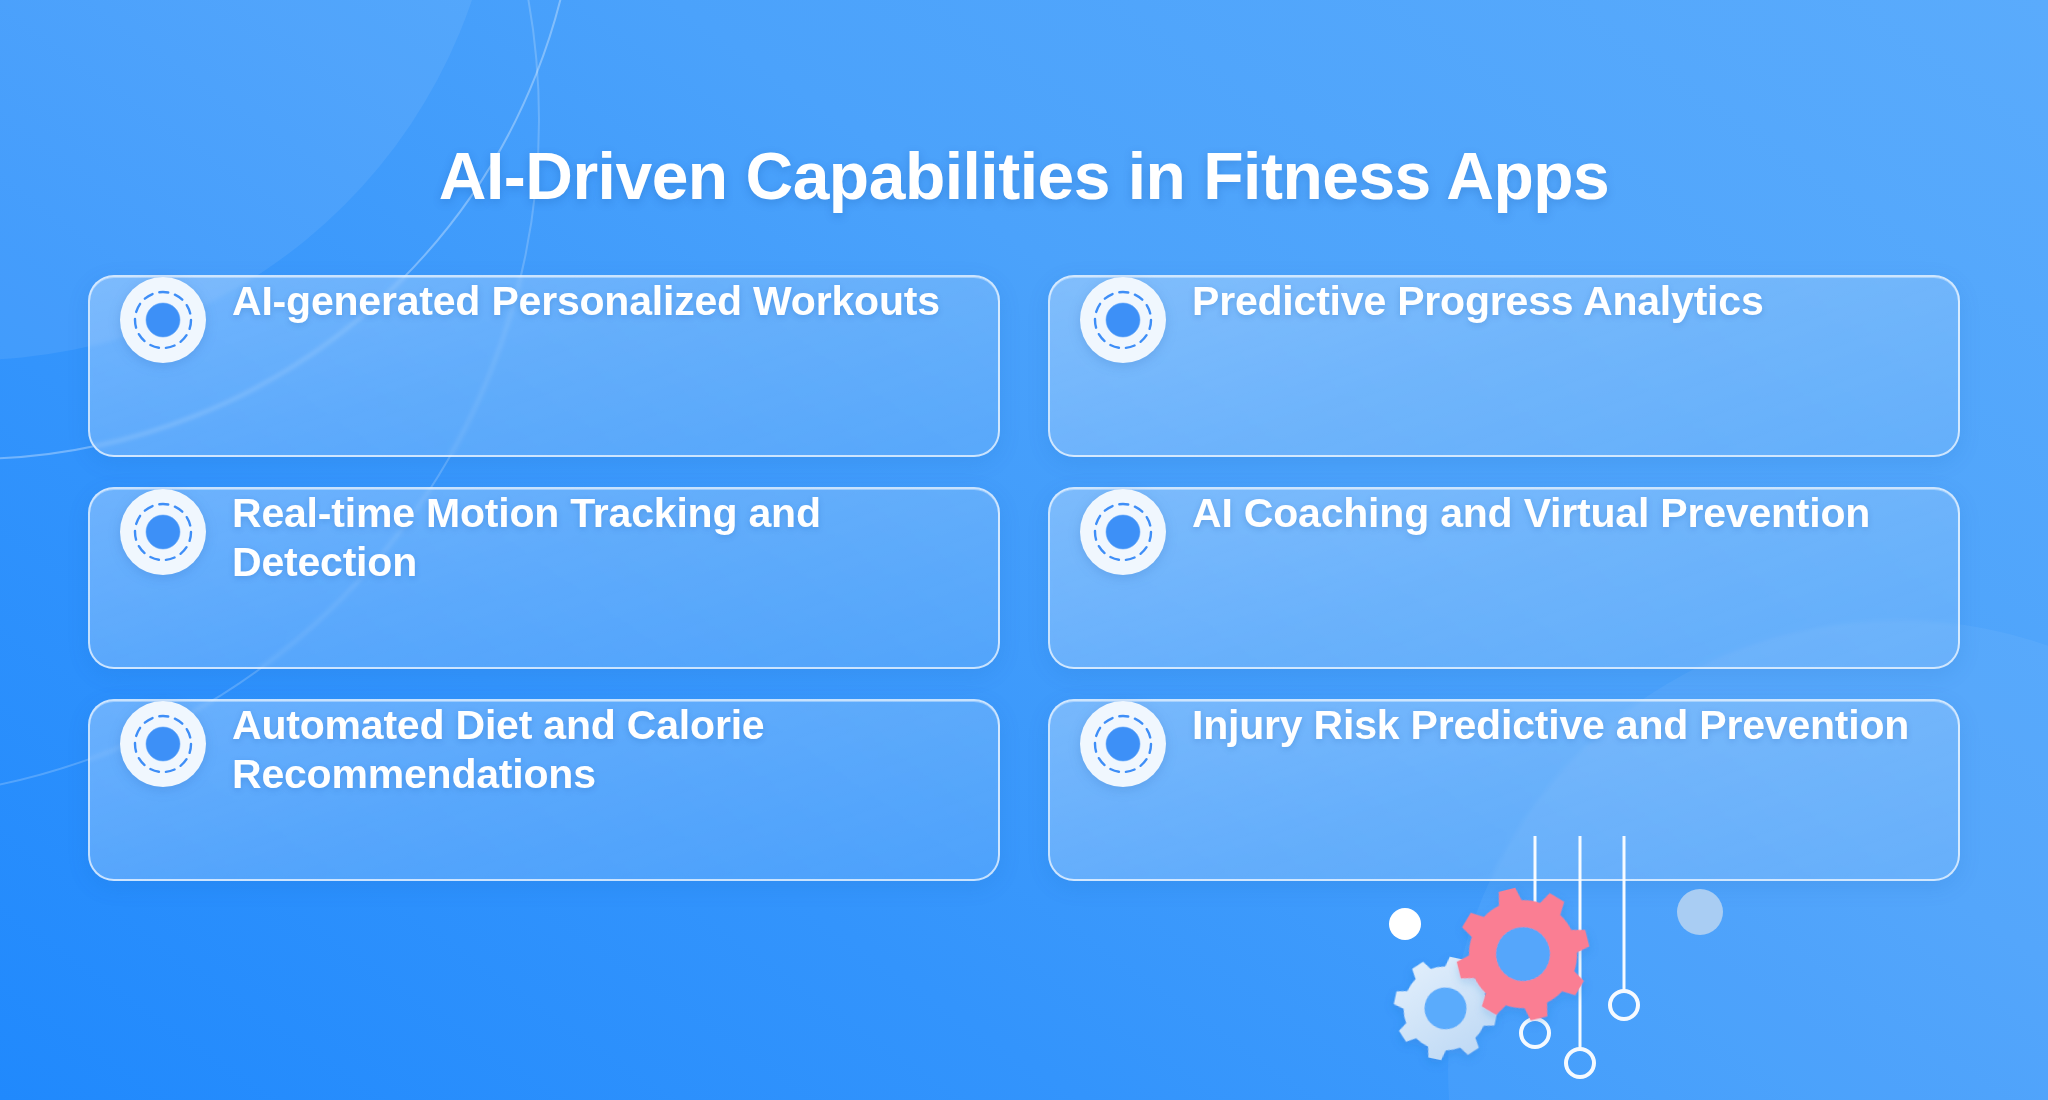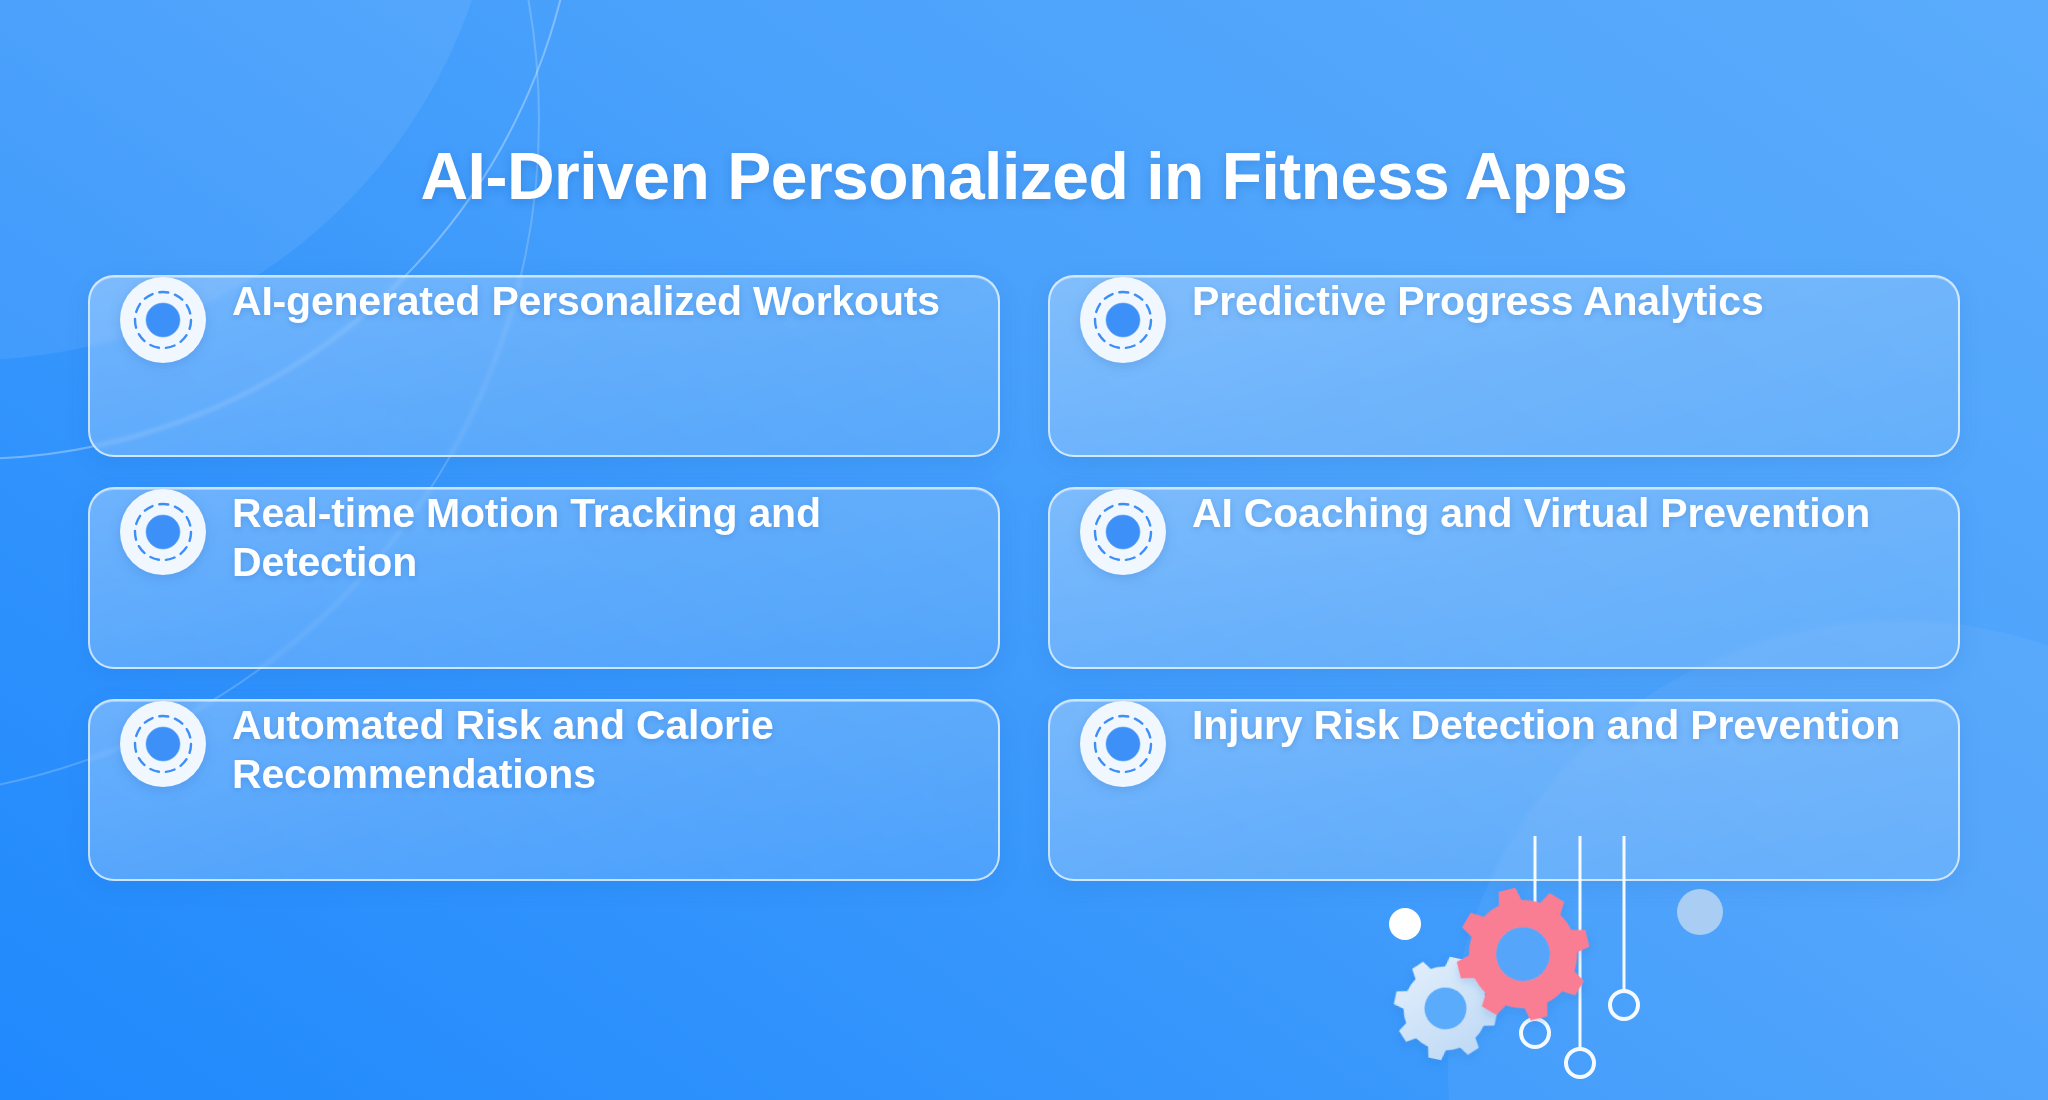--- a/index.html
+++ b/index.html
@@ -160,21 +160,21 @@
 
 <div class="slide">
 
   <div class="bg-layer">
     <div class="bg-blob-1"></div>
     <div class="bg-arc-1"></div>
     <div class="bg-arc-2"></div>
     <div class="bg-blob-2"></div>
   </div>
 
-  <h1 class="title">AI-Driven Personalized in Fitness Apps</h1>
+  <h1 class="title">AI-Driven Capabilities in Fitness Apps</h1>
 
   <div class="grid">
 
     <div class="card">
       <span class="icon-wrap">
         <svg viewBox="0 0 86 86" xmlns="http://www.w3.org/2000/svg" aria-hidden="true">
           <circle cx="43" cy="43" r="43" fill="#f0f7fe"></circle>
           <circle cx="43" cy="43" r="28" fill="none" stroke="#3e8ef7" stroke-width="2.4" stroke-dasharray="9 7" stroke-linecap="round"></circle>
           <circle cx="43" cy="43" r="17" fill="#3d90f7"></circle>
           <circle cx="43" cy="43" r="17" fill="none" stroke="#63a7fa" stroke-width="1" opacity="0.6"></circle>
@@ -221,33 +221,33 @@
 
     <div class="card">
       <span class="icon-wrap">
         <svg viewBox="0 0 86 86" xmlns="http://www.w3.org/2000/svg" aria-hidden="true">
           <circle cx="43" cy="43" r="43" fill="#f0f7fe"></circle>
           <circle cx="43" cy="43" r="28" fill="none" stroke="#3e8ef7" stroke-width="2.4" stroke-dasharray="9 7" stroke-linecap="round"></circle>
           <circle cx="43" cy="43" r="17" fill="#3d90f7"></circle>
           <circle cx="43" cy="43" r="17" fill="none" stroke="#63a7fa" stroke-width="1" opacity="0.6"></circle>
         </svg>
       </span>
-      <span class="card-label">Automated Risk and Calorie Recommendations</span>
-    </div>
-
-    <div class="card">
-      <span class="icon-wrap">
-        <svg viewBox="0 0 86 86" xmlns="http://www.w3.org/2000/svg" aria-hidden="true">
-          <circle cx="43" cy="43" r="43" fill="#f0f7fe"></circle>
-          <circle cx="43" cy="43" r="28" fill="none" stroke="#3e8ef7" stroke-width="2.4" stroke-dasharray="9 7" stroke-linecap="round"></circle>
-          <circle cx="43" cy="43" r="17" fill="#3d90f7"></circle>
-          <circle cx="43" cy="43" r="17" fill="none" stroke="#63a7fa" stroke-width="1" opacity="0.6"></circle>
-        </svg>
-      </span>
-      <span class="card-label">Injury Risk Detection and Prevention</span>
+      <span class="card-label">Automated Diet and Calorie Recommendations</span>
+    </div>
+
+    <div class="card">
+      <span class="icon-wrap">
+        <svg viewBox="0 0 86 86" xmlns="http://www.w3.org/2000/svg" aria-hidden="true">
+          <circle cx="43" cy="43" r="43" fill="#f0f7fe"></circle>
+          <circle cx="43" cy="43" r="28" fill="none" stroke="#3e8ef7" stroke-width="2.4" stroke-dasharray="9 7" stroke-linecap="round"></circle>
+          <circle cx="43" cy="43" r="17" fill="#3d90f7"></circle>
+          <circle cx="43" cy="43" r="17" fill="none" stroke="#63a7fa" stroke-width="1" opacity="0.6"></circle>
+        </svg>
+      </span>
+      <span class="card-label">Injury Risk Predictive and Prevention</span>
     </div>
 
   </div>
 
   <div class="decor">
     <svg viewBox="0 0 440 250" xmlns="http://www.w3.org/2000/svg" aria-hidden="true">
       <defs>
         <linearGradient id="lightGearGrad" x1="0" y1="0" x2="1" y2="1">
           <stop offset="0%" stop-color="#e6f1fc"></stop>
           <stop offset="100%" stop-color="#b9d6f4"></stop>

